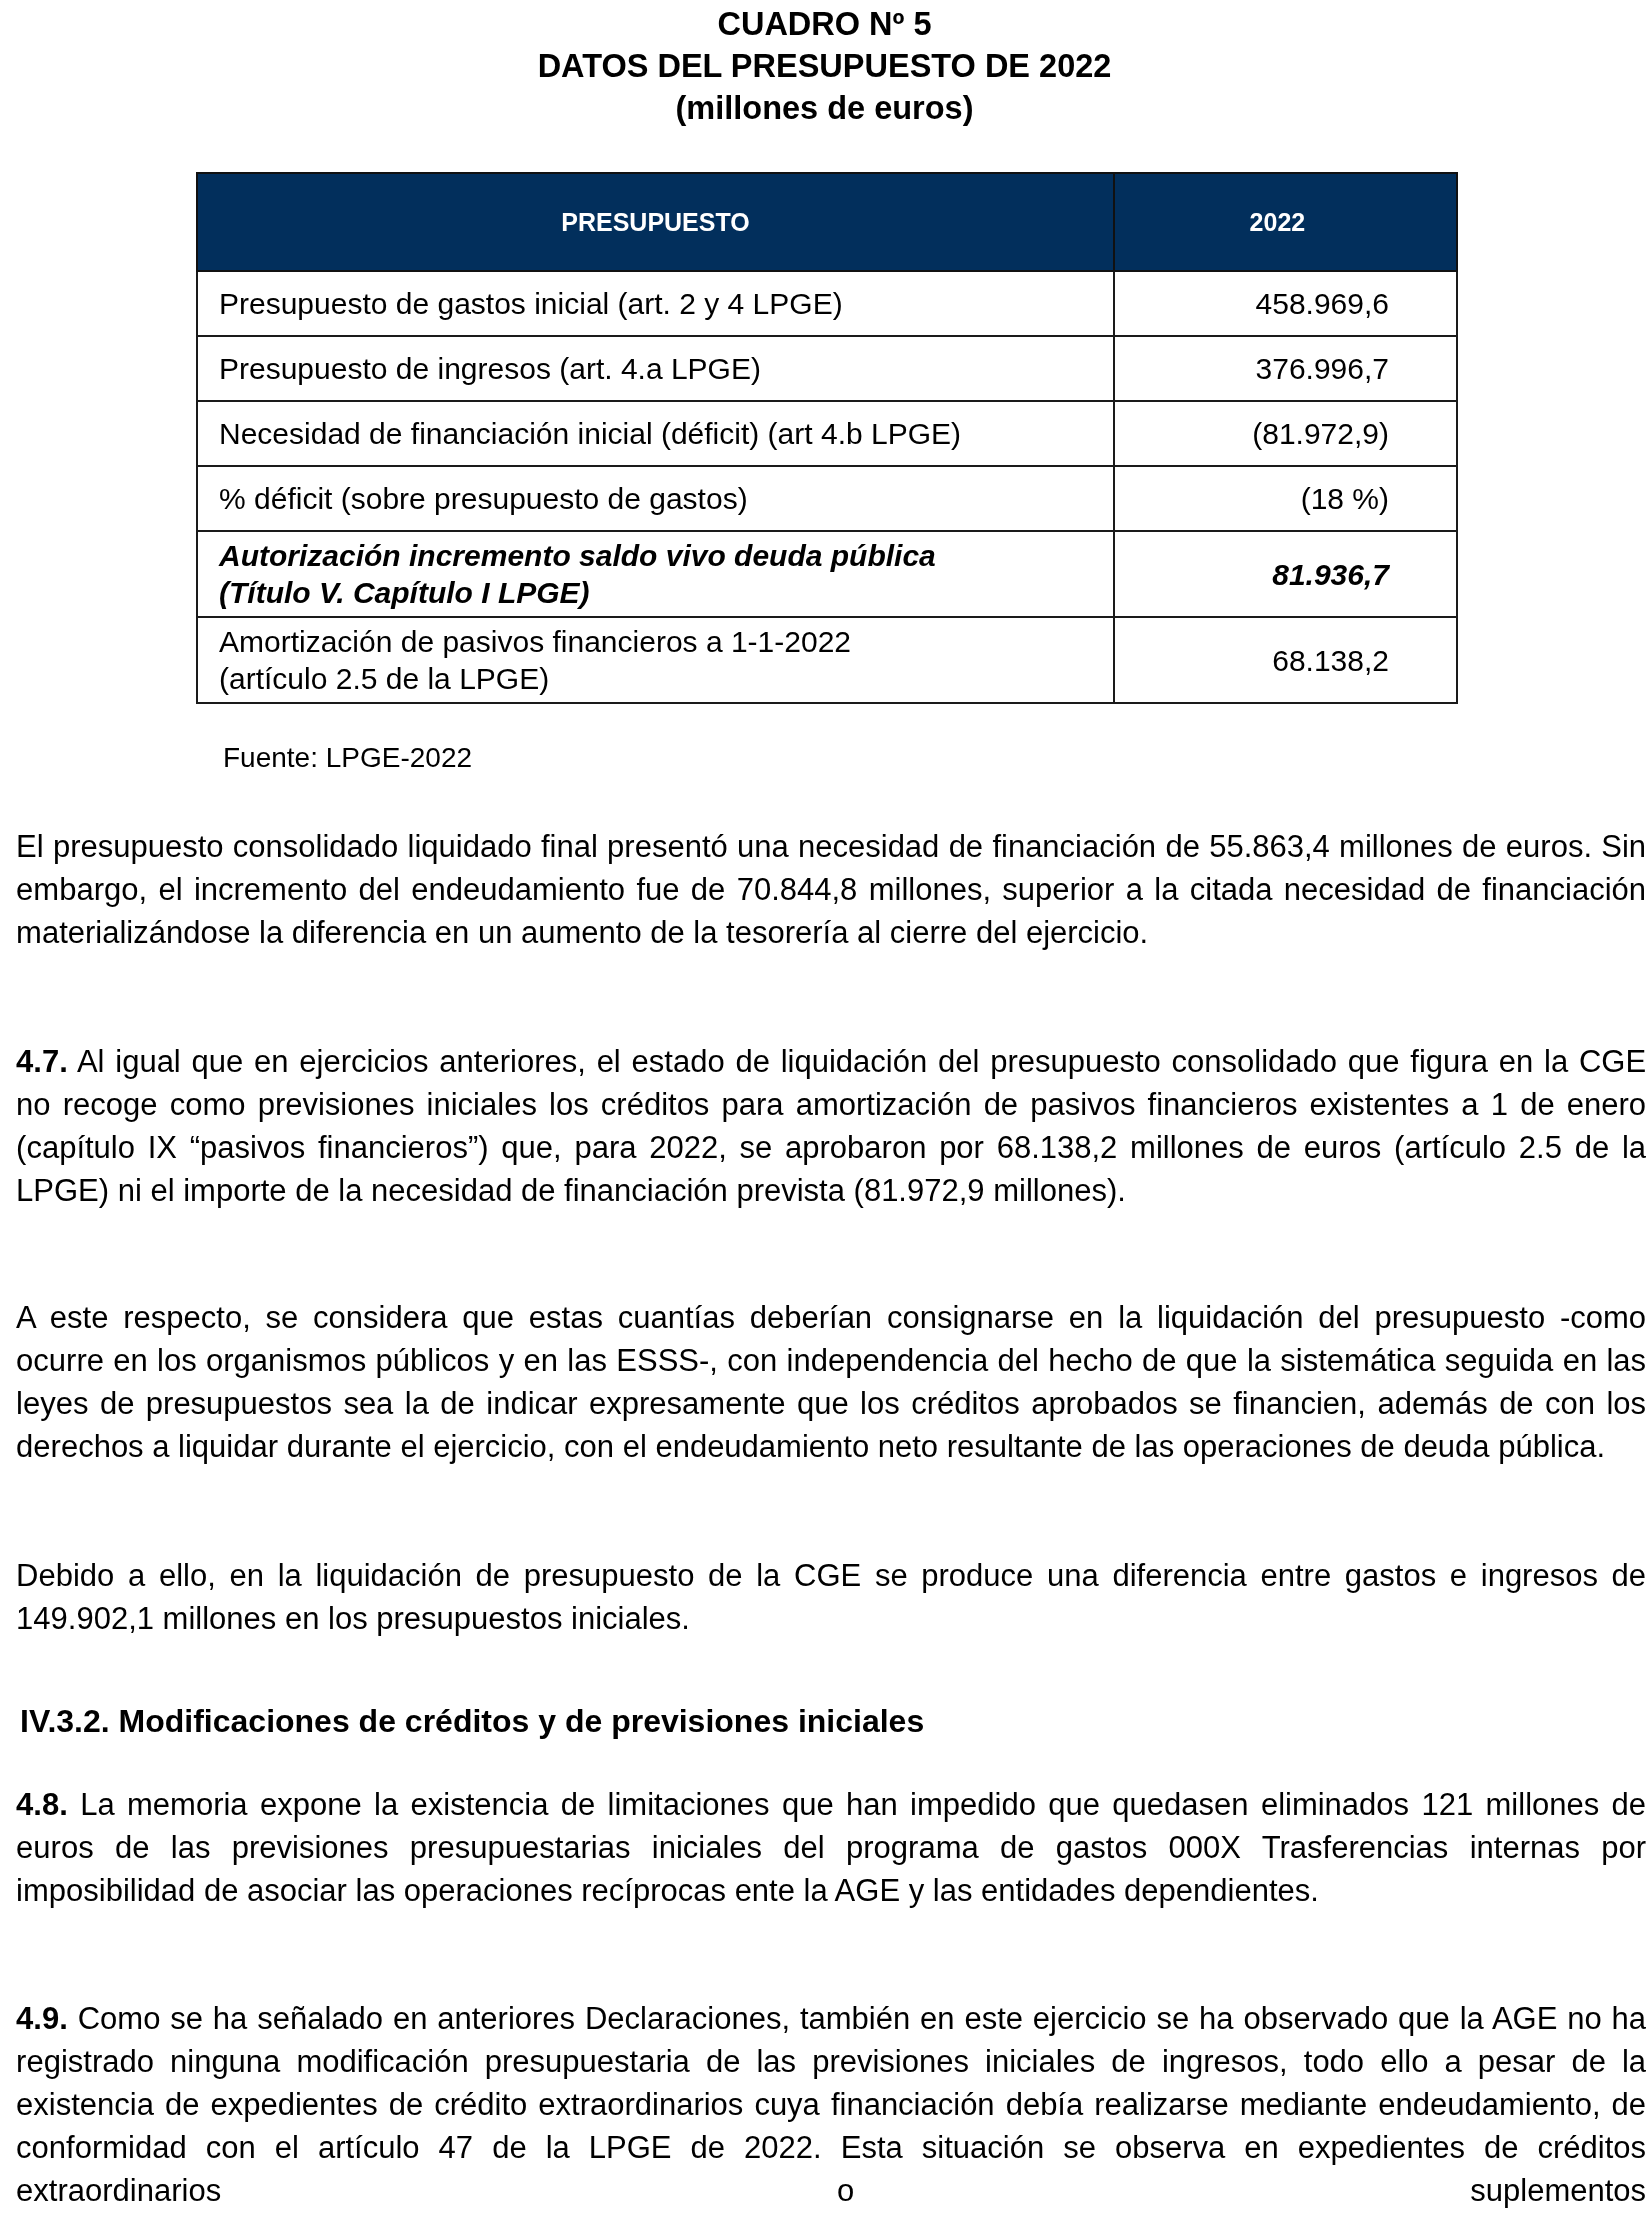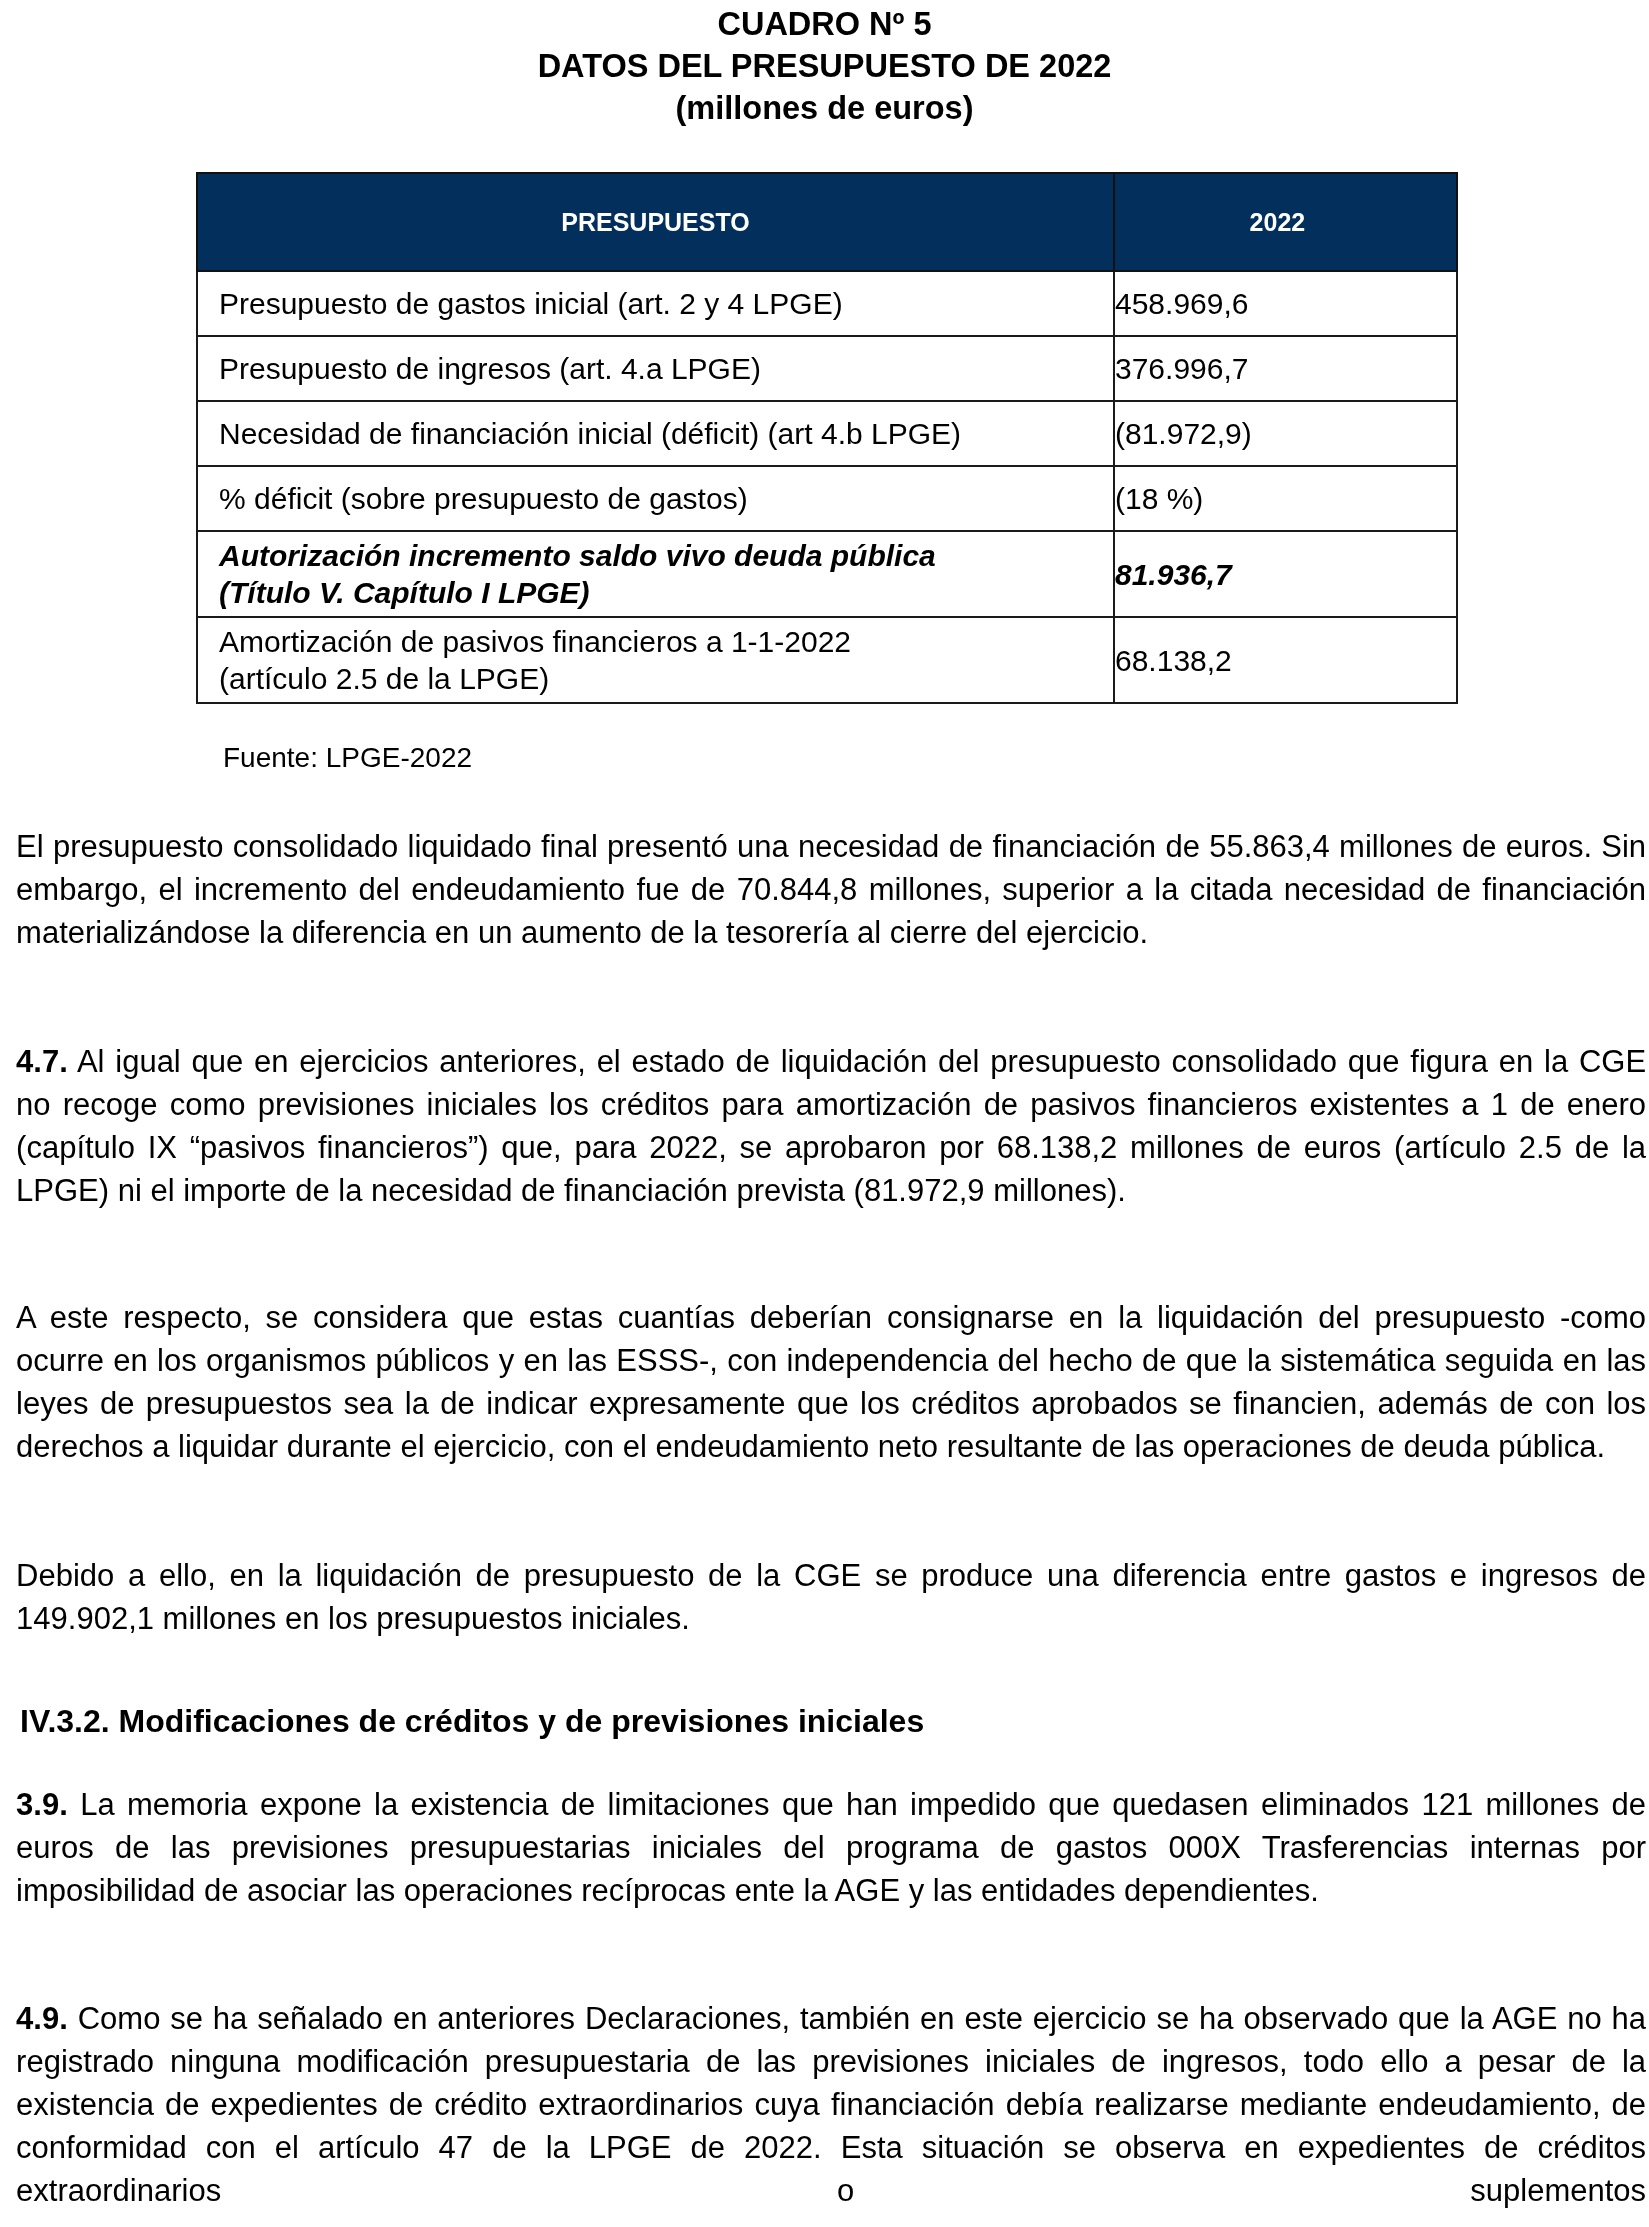--- a/index.html
+++ b/index.html
@@ -49,20 +49,21 @@
       font-size: 25px;
     }
     table.budget th.th-year { padding-right: 16.2px; }
     table.budget td {
       border: 2.4px solid #1a1a1a;
       padding: 0 0 0 21px;
       vertical-align: middle;
       line-height: 37px;
     }
     table.budget td.val {
+      text-align: right;
       padding: 0 67px 0 0;
     }
     table.budget tr.r-std td { height: 63px; }
     table.budget tr.r-tall td { height: 84px; }
     table.budget tr.r-bi td {
       font-weight: bold;
       font-style: italic;
     }
 
     .source {
@@ -149,16 +150,16 @@
 <p class="body-text" style="top:817px;">El presupuesto consolidado liquidado final presentó una necesidad de financiación de 55.863,4 millones de euros. Sin embargo, el incremento del endeudamiento fue de 70.844,8 millones, superior a la citada necesidad de financiación materializándose la diferencia en un aumento de la tesorería al cierre del ejercicio.</p>
 
 <p class="body-text" style="top:1032px;"><span class="num">4.7.</span><span> Al igual que en ejercicios anteriores, el estado de liquidación del presupuesto consolidado que figura en la CGE no recoge como previsiones iniciales los créditos para amortización de pasivos financieros existentes a 1 de enero (capítulo IX “pasivos financieros”) que, para 2022, se aprobaron por 68.138,2 millones de euros (artículo 2.5 de la LPGE) ni el importe de la necesidad de financiación prevista (81.972,9 millones).</span></p>
 
 <p class="body-text" style="top:1288px;">A este respecto, se considera que estas cuantías deberían consignarse en la liquidación del presupuesto -como ocurre en los organismos públicos y en las ESSS-, con independencia del hecho de que la sistemática seguida en las leyes de presupuestos sea la de indicar expresamente que los créditos aprobados se financien, además de con los derechos a liquidar durante el ejercicio, con el endeudamiento neto resultante de las operaciones de deuda pública.</p>
 
 <p class="body-text" style="top:1546px;">Debido a ello, en la liquidación de presupuesto de la CGE se produce una diferencia entre gastos e ingresos de 149.902,1 millones en los presupuestos iniciales.</p>
 
 <h2 class="heading" style="top:1691px;">IV.3.2. Modificaciones de créditos y de previsiones iniciales</h2>
 
-<p class="body-text" style="top:1775px;"><span class="num">3.9.</span><span> La memoria expone la existencia de limitaciones que han impedido que quedasen eliminados 121 millones de euros de las previsiones presupuestarias iniciales del programa de gastos 000X Trasferencias internas por imposibilidad de asociar las operaciones recíprocas ente la AGE y las entidades dependientes.</span></p>
+<p class="body-text" style="top:1775px;"><span class="num">4.8.</span><span> La memoria expone la existencia de limitaciones que han impedido que quedasen eliminados 121 millones de euros de las previsiones presupuestarias iniciales del programa de gastos 000X Trasferencias internas por imposibilidad de asociar las operaciones recíprocas ente la AGE y las entidades dependientes.</span></p>
 
 <p class="body-text" style="top:1989px; text-align-last: justify;"><span class="num">4.9.</span><span> Como se ha señalado en anteriores Declaraciones, también en este ejercicio se ha observado que la AGE no ha registrado ninguna modificación presupuestaria de las previsiones iniciales de ingresos, todo ello a pesar de la existencia de expedientes de crédito extraordinarios cuya financiación debía realizarse mediante endeudamiento, de conformidad con el artículo 47 de la LPGE de 2022. Esta situación se observa en expedientes de créditos extraordinarios o suplementos</span></p>
 
 
 </body></html>

